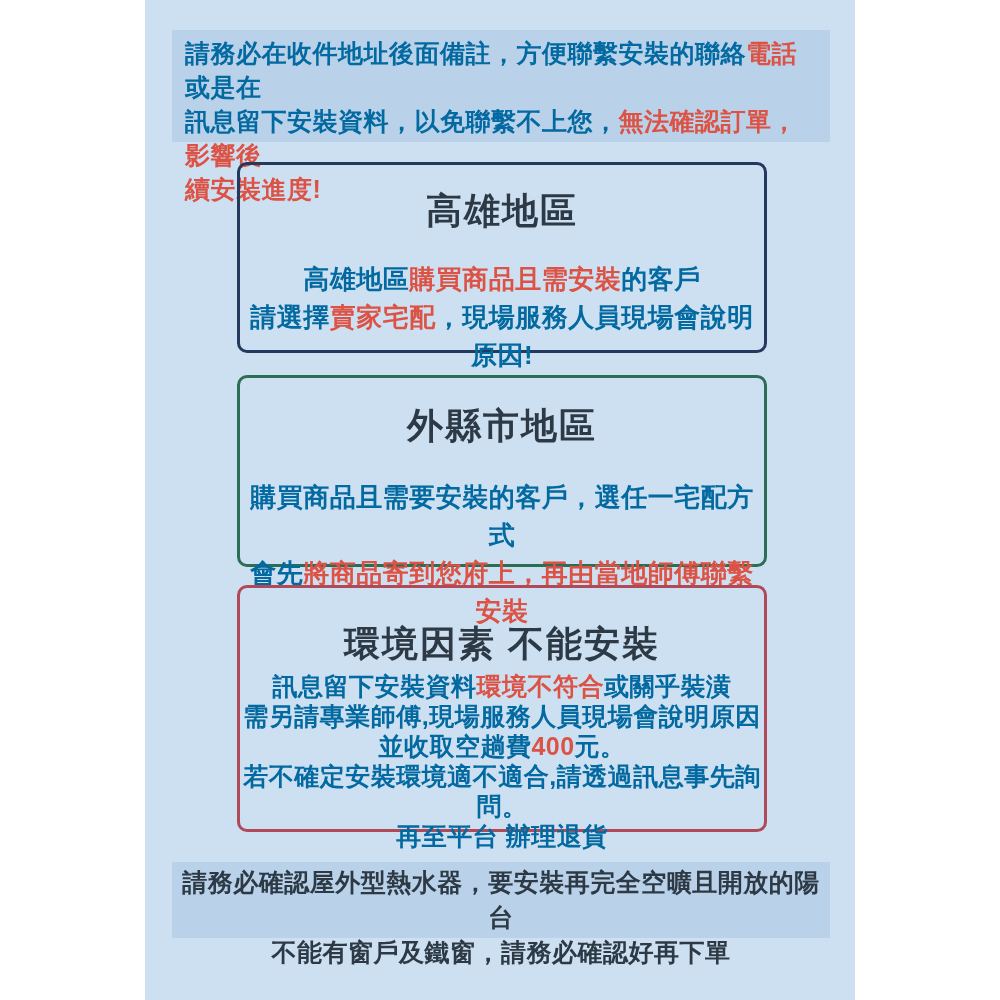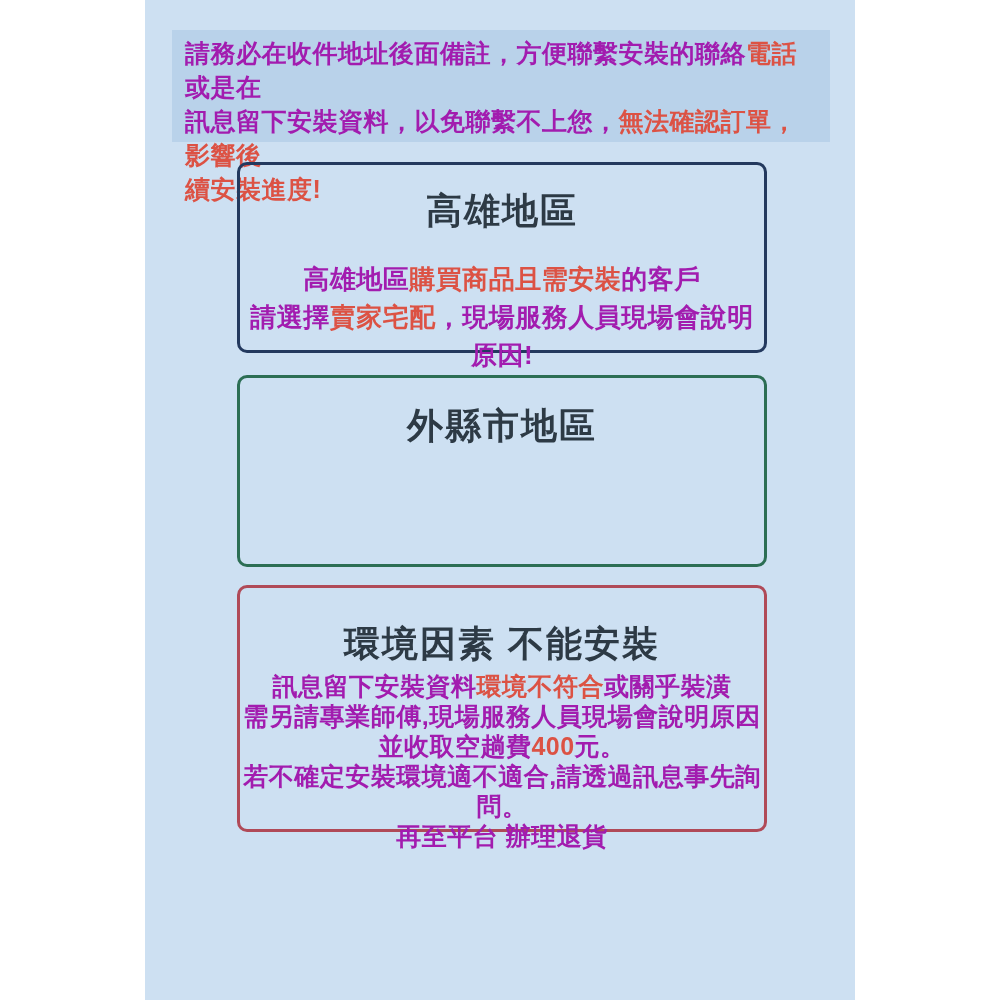--- a/index.html
+++ b/index.html
@@ -74,21 +74,21 @@
   }
   #box-kaohsiung   { top: 162px; height: 191px; border-color: #23395e; }
   #box-other       { top: 375px; height: 192px; border-color: #2c6e54; }
   #box-environment { top: 585px; height: 247px; border-color: #b04a58; }
   #box-kaohsiung .title   { margin-top: 22px; }
   #box-other .title       { margin-top: 24px; }
   #box-environment .title { margin-top: 32px; }
   #box-kaohsiung .body   { top: 95px; }
   #box-other .body       { top: 100px; }
   #box-environment .body { top: 83px; font-size: 25px; line-height: 30px; }
-  .dk { color: #a21caf; }
+  .dk { color: #0369a1; }
   .rd { color: #dc5244; margin-top: 28px; }
 </style>
 </head>
 <body>
 
 <div class="panel">
 
   <div class="notice top">
     <div><span class="dk">請務必在收件地址後面備註，方便聯繫安裝的聯絡</span><span class="rd">電話</span><span class="dk">或是在</span></div>
     <div><span class="dk">訊息留下安裝資料，以免聯繫不上您，</span><span class="rd">無法確認訂單，影響後</span></div>
@@ -98,27 +98,35 @@
   <div class="rbox" id="box-kaohsiung">
     <div class="title">高雄地區</div>
     <div class="body">
       <div><span class="dk">高雄地區</span><span class="rd">購買商品且需安裝</span><span class="dk">的客戶</span></div>
       <div><span class="dk">請選擇</span><span class="rd">賣家宅配</span><span class="dk">，現場服務人員現場會說明原因!</span></div>
     </div>
   </div>
 
   <div class="rbox" id="box-other">
     <div class="title">外縣市地區</div>
+    <div class="body">
+      <div><span class="dk">購買商品且需要安裝的客戶，選任一宅配方式</span></div>
+      <div><span class="dk">會先</span><span class="rd">將商品寄到您府上，再由當地師傅聯繫安裝</span></div>
+    </div>
   </div>
 
   <div class="rbox" id="box-environment">
     <div class="title">環境因素 不能安裝</div>
     <div class="body">
       <div><span class="dk">訊息留下安裝資料</span><span class="rd">環境不符合</span><span class="dk">或關乎裝潢</span></div>
       <div><span class="dk">需另請專業師傅,現場服務人員現場會說明原因</span></div>
       <div><span class="dk">並收取空趟費</span><span class="rd">400</span><span class="dk">元。</span></div>
       <div><span class="dk">若不確定安裝環境適不適合,請透過訊息事先詢問。</span></div>
       <div><span class="dk">再至平台 辦理退貨</span></div>
     </div>
   </div>
 
+  <div class="notice bottom">
+    <div>請務必確認屋外型熱水器，要安裝再完全空曠且開放的陽台</div>
+    <div>不能有窗戶及鐵窗，請務必確認好再下單</div>
+  </div>
 
 </div>
 
 </body></html>

